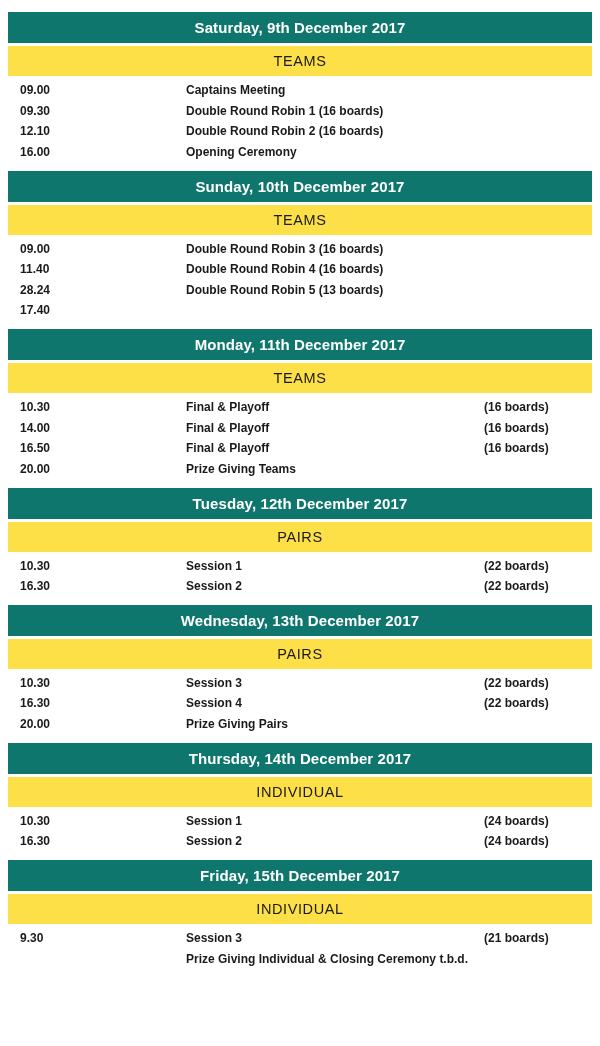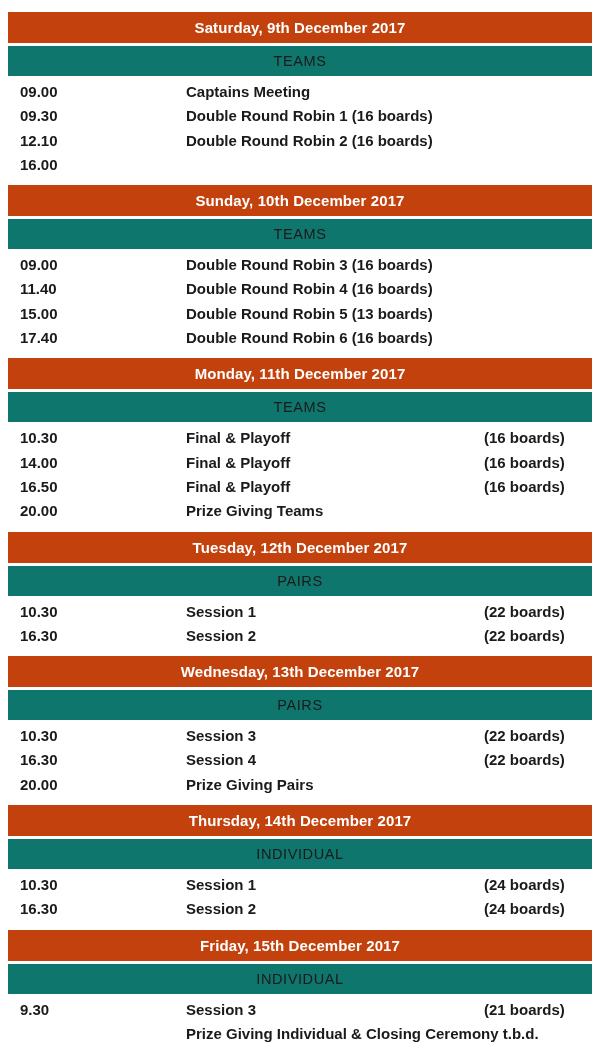--- a/index.html
+++ b/index.html
@@ -12,46 +12,46 @@
     min-height: 1046px;
     font-family: "Liberation Sans", sans-serif;
     color: #222222;
   }
   .schedule {
     width: 600px;
     box-sizing: border-box;
     padding: 6px 0 0 0;
   }
   .day-header {
-    background: #c2410c;
+    background: #0f766e;
     color: #ffffff;
     font-size: 15px;
     font-weight: bold;
     text-align: center;
     padding: 7px 0 7px 0;
     margin: 6px 8px 0 8px;
     letter-spacing: 0.1px;
   }
   .event-header {
-    background: #0f766e;
+    background: #fde047;
     color: #1a1a1a;
     font-size: 14.5px;
     text-align: center;
     padding: 7px 0 7px 0;
     margin: 3px 8px 0 8px;
     letter-spacing: 0.6px;
   }
   .rows {
     margin: 0 8px;
     padding: 4px 0 2px 0;
   }
   .row {
     display: flex;
     align-items: center;
-    font-size: 15px;
+    font-size: 12px;
     font-weight: bold;
     color: #1a1a1a;
     padding: 3px 0 3px 0;
     line-height: 1.22;
   }
   .cell-time {
     width: 138px;
     flex: 0 0 138px;
     padding-left: 12px;
     box-sizing: border-box;
@@ -87,41 +87,41 @@
     <div class="row">
       <span class="cell-time">09.30</span>
       <span class="cell-desc">Double Round Robin 1  (16 boards)</span>
     </div>
     <div class="row">
       <span class="cell-time">12.10</span>
       <span class="cell-desc">Double Round Robin 2  (16 boards)</span>
     </div>
     <div class="row">
       <span class="cell-time">16.00</span>
+      <span class="cell-desc">Opening Ceremony</span>
     </div>
   </div>
 
   <div class="day-header">Sunday, 10th December 2017</div>
   <div class="event-header">TEAMS</div>
   <div class="rows">
     <div class="row">
       <span class="cell-time">09.00</span>
       <span class="cell-desc">Double Round Robin 3  (16 boards)</span>
     </div>
     <div class="row">
       <span class="cell-time">11.40</span>
       <span class="cell-desc">Double Round Robin 4  (16 boards)</span>
     </div>
     <div class="row">
-      <span class="cell-time">15.00</span>
+      <span class="cell-time">28.24</span>
       <span class="cell-desc">Double Round Robin 5  (13 boards)</span>
     </div>
     <div class="row">
       <span class="cell-time">17.40</span>
-      <span class="cell-desc">Double Round Robin 6  (16 boards)</span>
     </div>
   </div>
 
   <div class="day-header">Monday, 11th December 2017</div>
   <div class="event-header">TEAMS</div>
   <div class="rows">
     <div class="row">
       <span class="cell-time">10.30</span>
       <span class="cell-desc">Final &amp; Playoff</span>
       <span class="cell-boards">(16 boards)</span>

